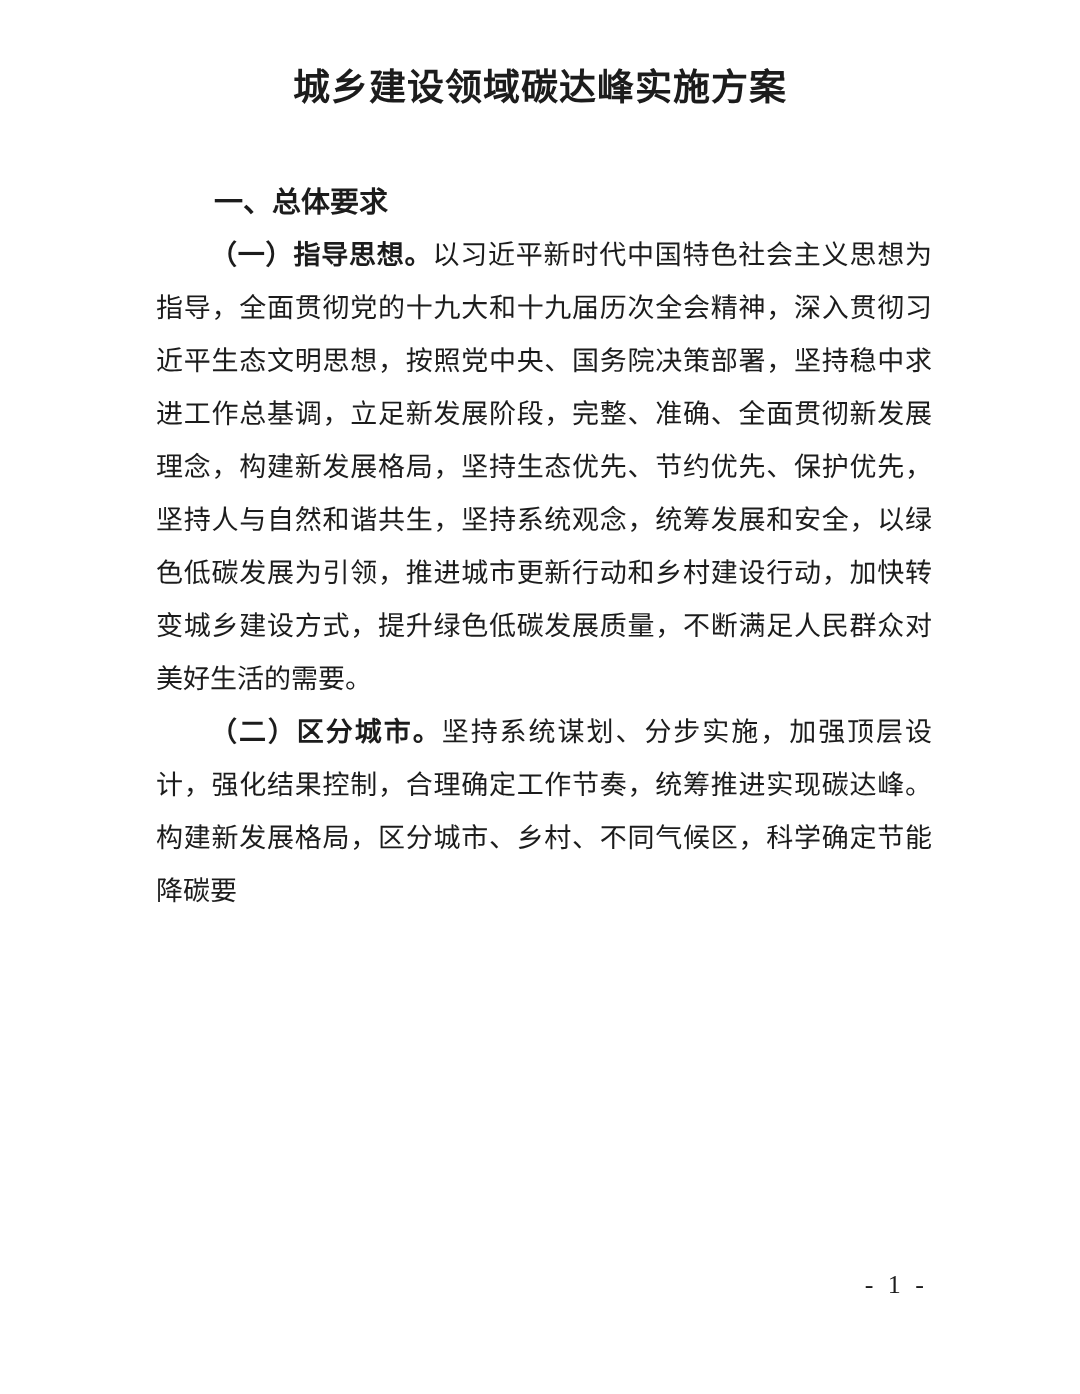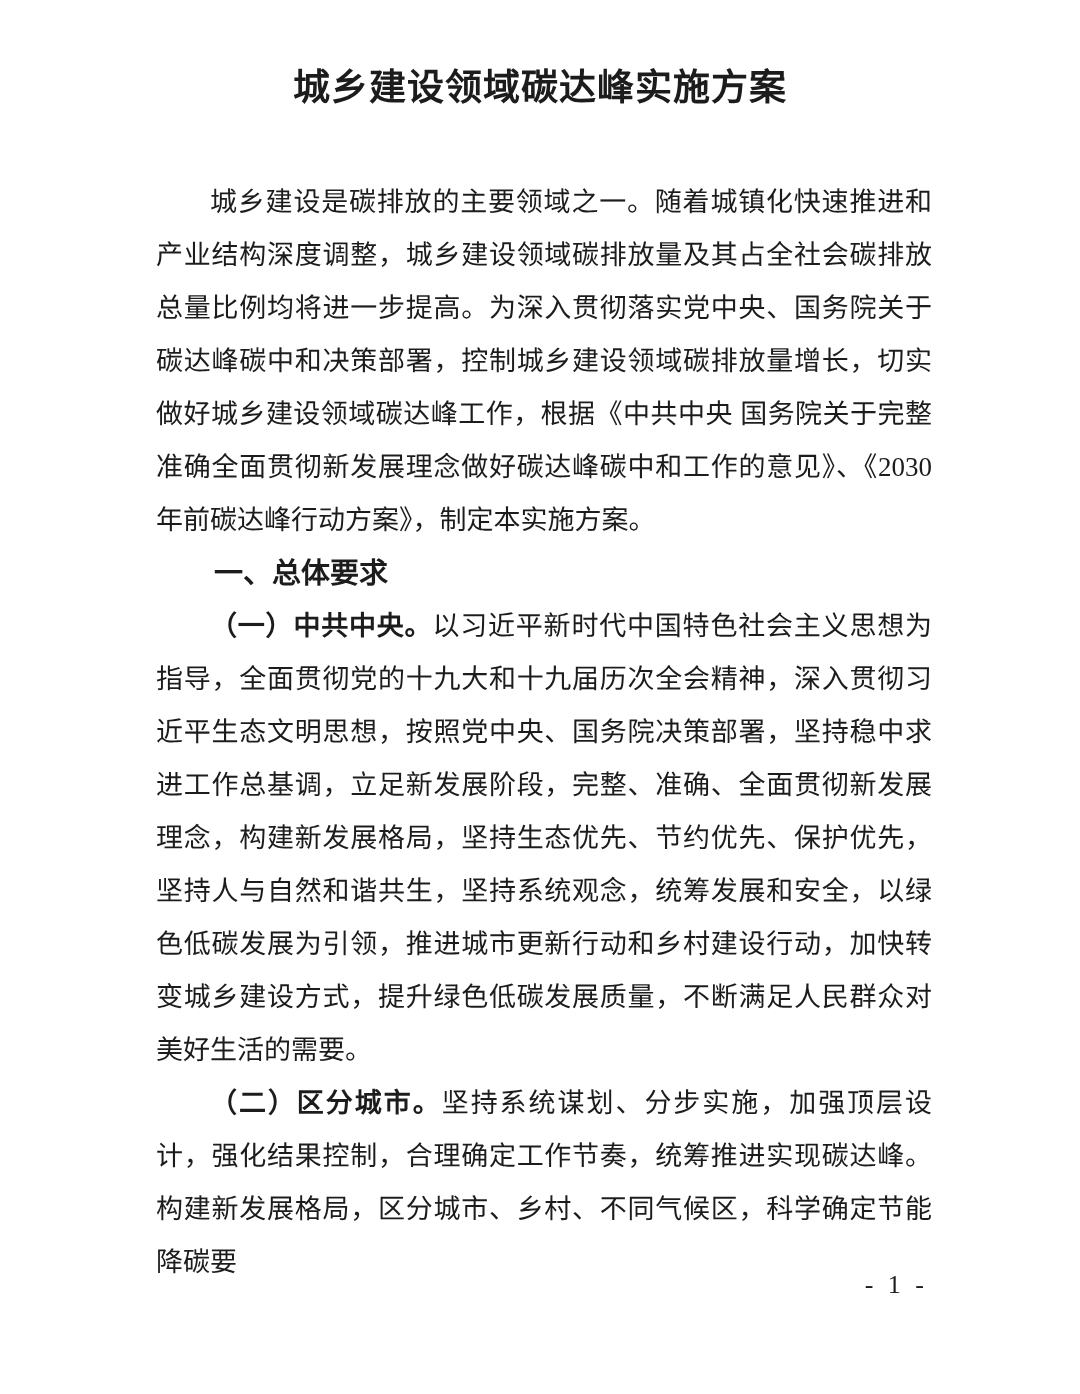--- a/index.html
+++ b/index.html
@@ -56,20 +56,19 @@
     color: var(--text-color, #1c1c1c);
   }
 </style>
 </head>
 <body>
 
 <div class="page" style="--text-color: #1c1c1c; --page-bg: #ffffff;">
   <h1 class="doc-title">城乡建设领域碳达峰实施方案</h1>
 
   <div class="doc-body" id="doc-body">
-      <p class="para body"><span class="run">城乡建设是碳排放的主要领域之一。随着城镇化快速推进和产业结构深度调整，城乡建设领域碳排放量及其占全社会碳排放总量比例均将进一步提高。为深入贯彻落实党中央、国务院关于碳达峰碳中和决策部署，控制城乡建设领域碳排放量增长，切实做好城乡建设领域碳达峰工作，根据《中共中央 国务院关于完整准确全面贯彻新发展理念做好碳达峰碳中和工作的意见》、《2030年前碳达峰行动方案》，制定本实施方案。</span></p>
       <p class="para heading"><span class="run bold">一、总体要求</span></p>
-      <p class="para body"><span class="run bold">（一）中共中央。</span><span class="run">以习近平新时代中国特色社会主义思想为指导，全面贯彻党的十九大和十九届历次全会精神，深入贯彻习近平生态文明思想，按照党中央、国务院决策部署，坚持稳中求进工作总基调，立足新发展阶段，完整、准确、全面贯彻新发展理念，构建新发展格局，坚持生态优先、节约优先、保护优先，坚持人与自然和谐共生，坚持系统观念，统筹发展和安全，以绿色低碳发展为引领，推进城市更新行动和乡村建设行动，加快转变城乡建设方式，提升绿色低碳发展质量，不断满足人民群众对美好生活的需要。</span></p>
+      <p class="para body"><span class="run bold">（一）指导思想。</span><span class="run">以习近平新时代中国特色社会主义思想为指导，全面贯彻党的十九大和十九届历次全会精神，深入贯彻习近平生态文明思想，按照党中央、国务院决策部署，坚持稳中求进工作总基调，立足新发展阶段，完整、准确、全面贯彻新发展理念，构建新发展格局，坚持生态优先、节约优先、保护优先，坚持人与自然和谐共生，坚持系统观念，统筹发展和安全，以绿色低碳发展为引领，推进城市更新行动和乡村建设行动，加快转变城乡建设方式，提升绿色低碳发展质量，不断满足人民群众对美好生活的需要。</span></p>
       <p class="para body"><span class="run bold">（二）区分城市。</span><span class="run">坚持系统谋划、分步实施，加强顶层设计，强化结果控制，合理确定工作节奏，统筹推进实现碳达峰。构建新发展格局，区分城市、乡村、不同气候区，科学确定节能降碳要</span></p>
     </div>
 
   <div class="page-number">- 1 -</div>
 </div>
 
 </body></html>

